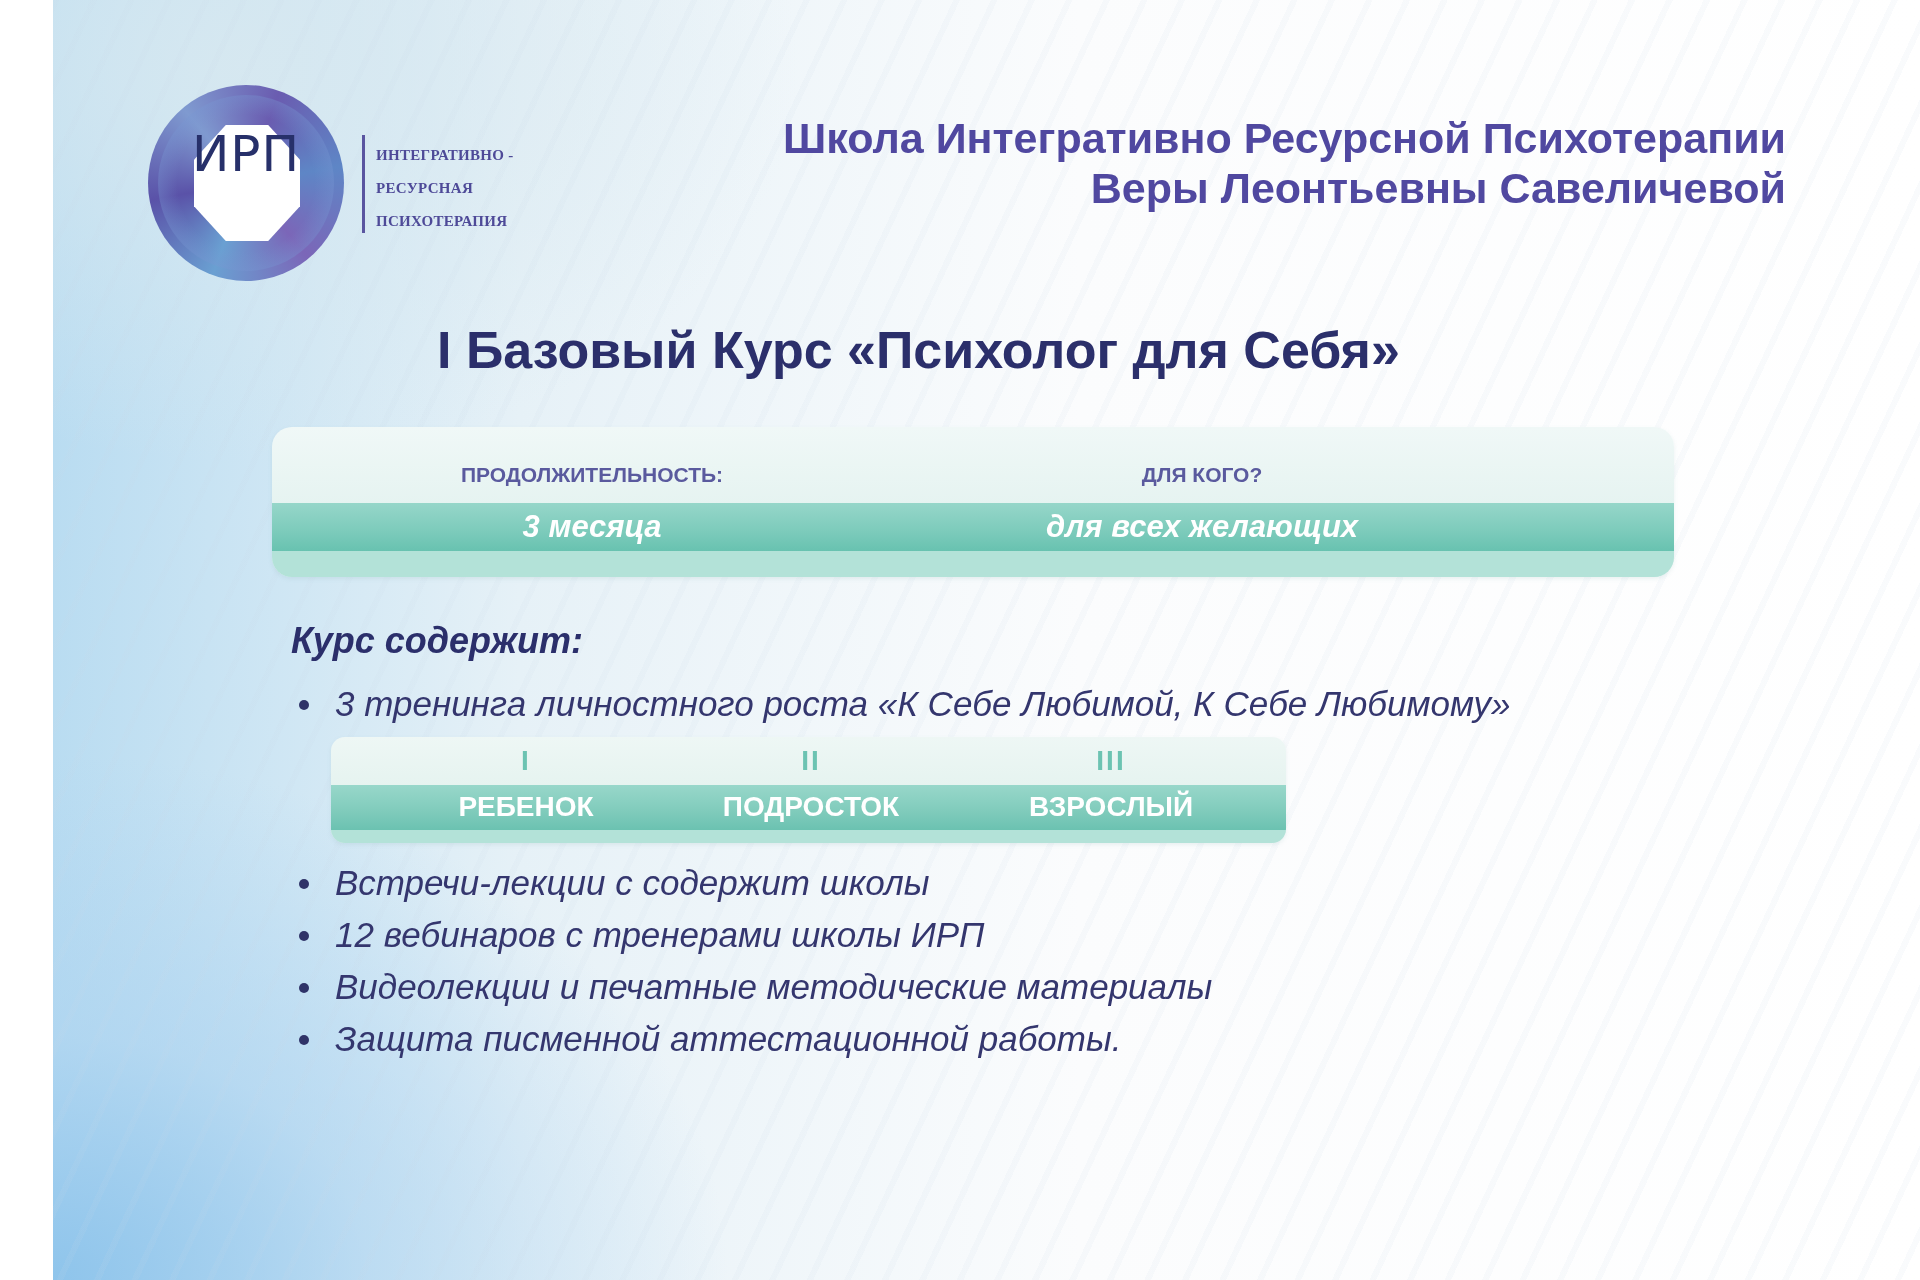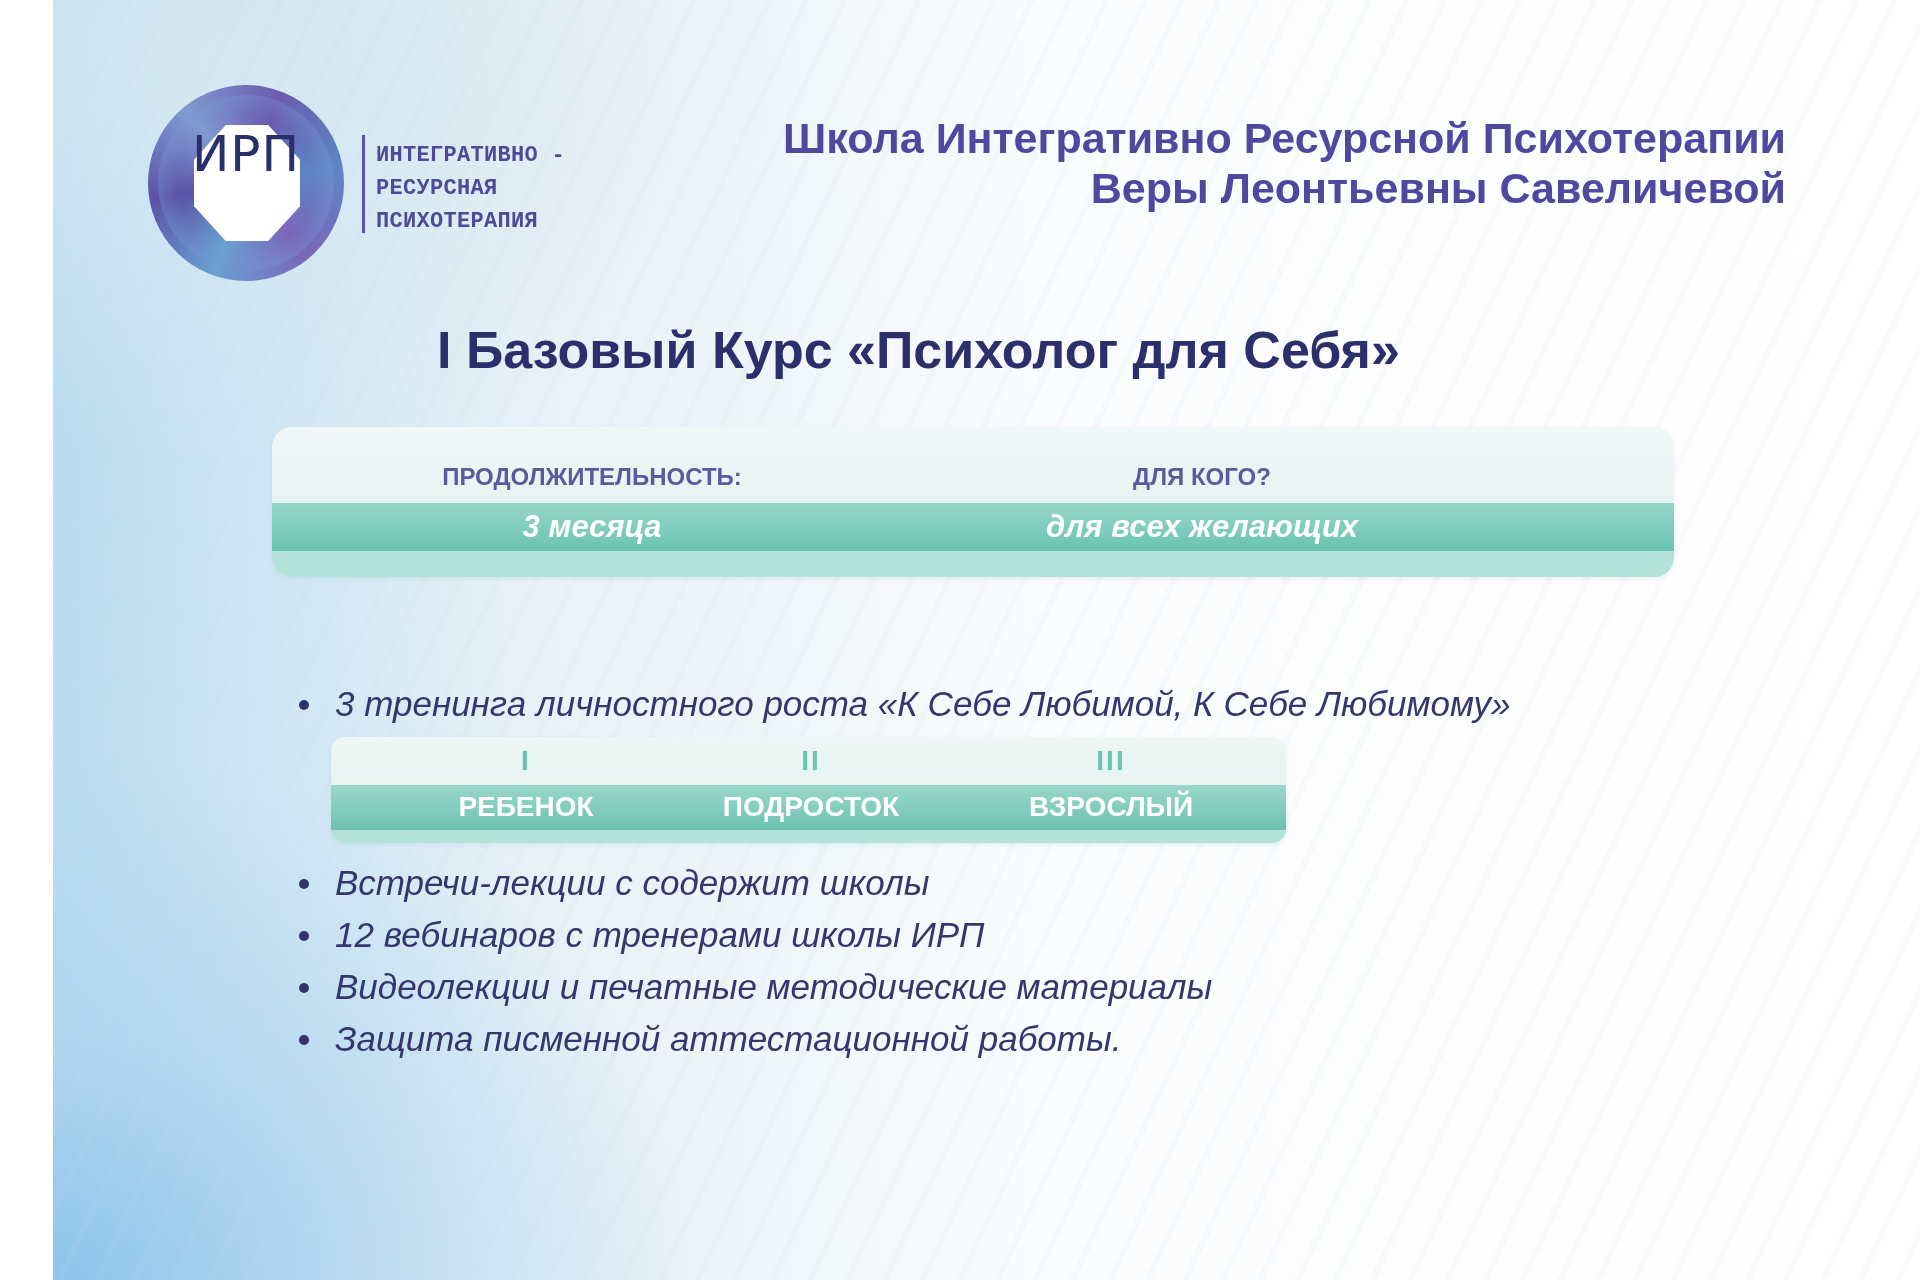--- a/index.html
+++ b/index.html
@@ -37,22 +37,22 @@
     clip-path: polygon(30% 0, 70% 0, 100% 30%, 100% 70%, 70% 100%, 30% 100%, 0 70%, 0 30%);
     z-index:2;
   }
   .logo-abbr {
     position:absolute; left:0; top:40px; width:196px; text-align:center;
     font-weight:normal; font-size:50px; color:#27306a; letter-spacing:1px; z-index:3;
     font-family:"DejaVu Sans", sans-serif;
   }
   .logo-divider { position:absolute; left:309px; top:135px; width:3px; height:98px; background:#5a55a0; }
   .logo-text {
-    position:absolute; left:323px; top:139px; font-size:22px; font-weight:bold; color:#4e4a98;
-    line-height:33px; font-family:Liberation Mono, monospace; letter-spacing:0.3px;
+    position:absolute; left:323px; top:139px; font-size:15px; font-weight:bold; color:#4e4a98;
+    line-height:33px; font-family:Liberation Serif, serif; letter-spacing:0.3px;
   }
   .logo-text div { white-space:nowrap; }
 
   .school-title {
     position:absolute; right:134px; top:113px; text-align:right;
     font-weight:bold; font-size:43px; line-height:50px; color:#5048a0;
   }
   .course-title {
     position:absolute; left:384px; top:320px; font-weight:bold; font-size:52px; color:#2b2f6b;
     white-space:nowrap;
@@ -62,21 +62,21 @@
     background: linear-gradient(180deg, #f0f8f7 0%, #dcefeb 100%);
     box-shadow: 0 2px 4px rgba(120,170,170,0.15);
   }
   .info-band {
     position:absolute; left:0; top:76px; width:100%; height:48px;
     background: linear-gradient(180deg, #96d6c9 0%, #7ccbbb 60%, #68c2b0 100%);
   }
   .info-bottom { position:absolute; left:0; top:124px; width:100%; height:26px; background:#b3e2d8; }
   .info-col { position:absolute; top:0; height:150px; text-align:center; }
   .info-label {
-    position:absolute; top:36px; left:0; width:100%; font-weight:bold; font-size:24px; color:#5a5a9e; white-space:nowrap;
+    position:absolute; top:36px; left:0; width:100%; font-weight:bold; font-size:21px; color:#5a5a9e; white-space:nowrap;
   }
   .info-value {
     position:absolute; top:82px; left:0; width:100%; font-style:italic; font-weight:bold; font-size:31px; color:#ffffff; white-space:nowrap;
   }
   .contains-title {
     position:absolute; left:238px; top:620px; font-style:italic; font-weight:bold; font-size:36px; color:#2b2f6b;
   }
   .bullet-list { position:absolute; left:240px; margin:0; padding:0; list-style:none;font-style:italic; }
   .bullet-list li {
     position:relative; padding-left:42px; font-size:35px; color:#34366e; white-space:nowrap; height:52px; line-height:52px;
@@ -131,20 +131,21 @@
     <div class="info-col" style="left:80px; width:480px;">
       <div class="info-label">ПРОДОЛЖИТЕЛЬНОСТЬ:</div>
       <div class="info-value">3 месяца</div>
     </div>
     <div class="info-col" style="left:680px; width:500px;">
       <div class="info-label">ДЛЯ КОГО?</div>
       <div class="info-value">для всех желающих</div>
     </div>
   </div>
 
+  <div class="contains-title">Курс содержит:</div>
 
   <ul class="bullet-list" style="top:678px;">
     <li>
       <span class="bullet-dot"></span>
       <span>3 тренинга личностного роста «К Себе Любимой, К Себе Любимому»</span>
     </li>
   </ul>
 
   <div class="stage-box">
     <div class="stage-band"></div>

